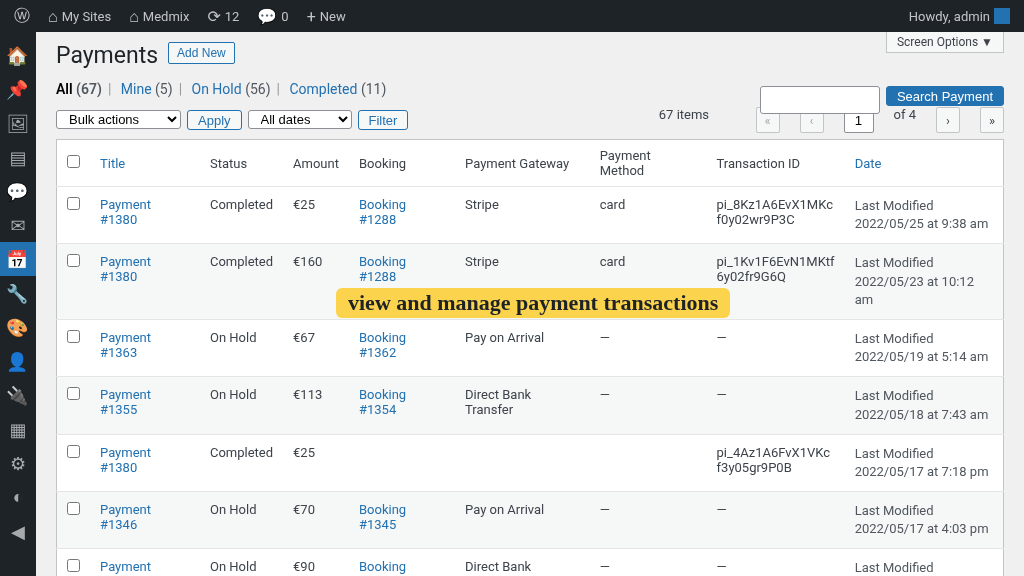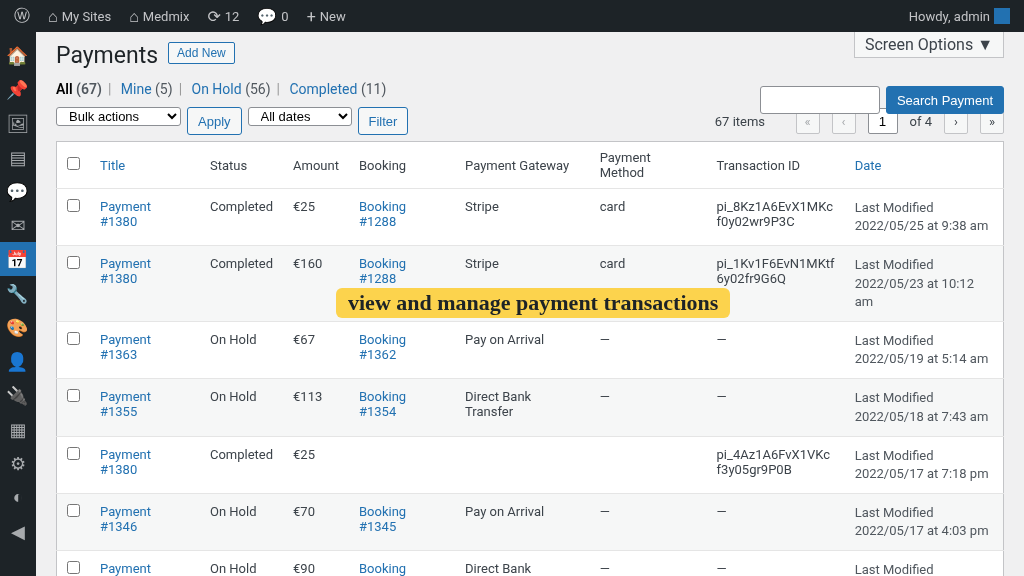--- a/index.html
+++ b/index.html
@@ -6,37 +6,37 @@
 body { font-family: -apple-system, BlinkMacSystemFont, "Segoe UI", Roboto, sans-serif; font-size: 13px; color: #3c434a; background: #f0f0f1; }
 .toolbar { background: #1d2327; color: #c3c4c7; height: 32px; display: flex; align-items: center; padding: 0 8px; font-size: 13px; justify-content: space-between; }
 .toolbar-left, .toolbar-right { display: flex; align-items: center; gap: 6px; }
 .toolbar a { color: #c3c4c7; text-decoration: none; padding: 0 6px; display: flex; align-items: center; gap: 4px; }
 .toolbar .ico { font-size: 16px; }
 .avatar { width: 16px; height: 16px; background: #2271b1; display: inline-block; }
 .adminmenu { position: fixed; left: 0; top: 32px; bottom: 0; width: 36px; background: #1d2327; display: flex; flex-direction: column; padding-top: 6px; }
 .adminmenu .mi { width: 36px; height: 34px; display: flex; align-items: center; justify-content: center; color: #a7aaad; font-size: 18px; cursor: pointer; }
 .adminmenu .mi.active { background: #2271b1; color: #fff; }
 .wrap { margin-left: 36px; padding: 10px 20px 20px; position: relative; }
-.screen-opts { position: absolute; right: 20px; top: 0; background: #f6f7f7; border: 1px solid #c3c4c7; border-top: none; padding: 3px 10px; font-size: 16px; cursor: pointer; }
+.screen-opts { position: absolute; right: 20px; top: 0; background: #f6f7f7; border: 1px solid #c3c4c7; border-top: none; padding: 3px 10px; font-size: 12px; cursor: pointer; }
 .heading { display: flex; align-items: flex-start; gap: 10px; margin: 0 0 12px; }
 .heading h1 { font-size: 23px; font-weight: 400; color: #1d2327; }
 .page-action { border: 1px solid #2271b1; color: #2271b1; background: #f6f7f7; padding: 3px 8px; font-size: 12px; border-radius: 2px; cursor: pointer; }
 .subsub { margin-bottom: 10px; font-size: 14px; }
 .subsub a { color: #2271b1; text-decoration: none; }
 .subsub .sep { color: #999; padding: 0 6px; }
 .subsub .cnt { color: #50575e; }
 .subsub .current { color: #000; font-weight: 600; }
 .tablenav { display: flex; align-items: center; justify-content: space-between; margin-bottom: 6px; }
 .tablenav-left { display: flex; gap: 6px; }
 .tablenav select { border: 1px solid #8c8f94; border-radius: 3px; padding: 0 24px 0 8px; height: 19px; background: #fff; font-size: 13px; }
-.btn { border: 1px solid #2271b1; color: #2271b1; background: #f6f7f7; padding: 0 10px; height: 28px; border-radius: 3px; cursor: pointer; font-size: 13px; }
+.btn { border: 1px solid #2271b1; color: #2271b1; background: #f6f7f7; padding: 0 10px; height: 20px; border-radius: 3px; cursor: pointer; font-size: 13px; }
 .btn.primary { background: #2271b1; color: #fff; }
 .searchbox { position: absolute; right: 20px; top: 54px; display: flex; gap: 6px; }
 .searchbox input { border: 1px solid #8c8f94; border-radius: 3px; height: 28px; width: 120px; padding: 0 6px; }
-.paging { display: flex; align-items: center; gap: 12px; font-size: 13px; }
+.paging { display: flex; gap: 20px; font-size: 13px; }
 .paging .pbtn { border: 1px solid #c3c4c7; background: #f6f7f7; width: 24px; height: 26px; display: flex; align-items: center; justify-content: center; border-radius: 2px; cursor: pointer; }
 .paging .pbtn.dis { color: #a7aaad; }
 .paging input { width: 30px; height: 26px; text-align: center; border: 1px solid #8c8f94; border-radius: 2px; }
 table.wp { width: 100%; border: 1px solid #c3c4c7; border-collapse: collapse; background: #fff; }
 table.wp th { text-align: left; font-weight: 400; padding: 8px 10px; font-size: 13px; margin-top: 37px; }
 table.wp th a { color: #2271b1; text-decoration: none; }
 table.wp td { padding: 10px 10px; border-top: 1px solid #e5e5e5; font-size: 13px; vertical-align: top; }
 table.wp tr.alt td { background: #f6f7f7; }
 .check-col { width: 30px; text-align: center; }
 .lnk { color: #2271b1; text-decoration: none; }

